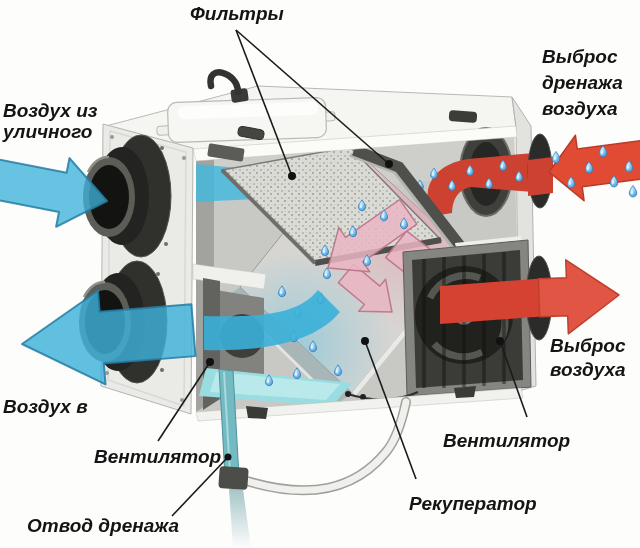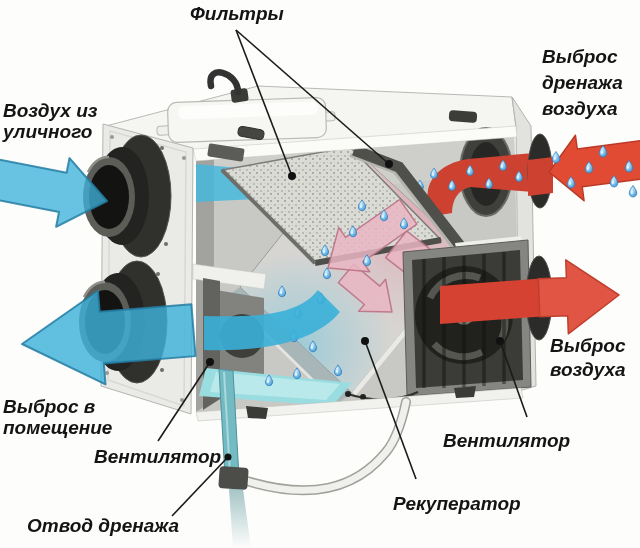--- a/index.html
+++ b/index.html
@@ -12,21 +12,21 @@
     position:absolute; font-style:italic; font-weight:700;
     font-size:19px; line-height:21px; color:#141414; white-space:nowrap;
   }
   .lbl .line { display:block; }
   .lbl-filters      { left:190px; top:3px;  }
   .lbl-intake       { left:542px; top:44px;  line-height:26px; }
   .lbl-from-room    { left:3px;   top:100px;  }
   .lbl-to-room      { left:3px;   top:396px; }
   .lbl-fan-left     { left:94px;  top:446px; }
   .lbl-drain        { left:27px;  top:515px; }
-  .lbl-recuperator  { left:393px; top:493px; }
+  .lbl-recuperator  { left:409px; top:493px; }
   .lbl-fan-right    { left:443px; top:430px; }
   .lbl-exhaust      { left:550px; top:334px; line-height:24px; }
 </style>
 </head>
 <body>
 
 <div class="stage">
 
 <svg width="640" height="548" viewBox="0 0 640 548">
   <defs>
@@ -264,22 +264,21 @@
   <span class="line">дренажа</span>
   <span class="line">воздуха</span>
 </div>
 
 <div class="lbl lbl-from-room">
   <span class="line">Воздух из</span>
   <span class="line">уличного</span>
 </div>
 
 <div class="lbl lbl-to-room">
-  <span class="line">Выброс в</span>
-  <span class="line">помещение</span>
+  <span class="line">Воздух в</span>
 </div>
 
 <div class="lbl lbl-fan-left">Вентилятор</div>
 <div class="lbl lbl-drain">Отвод дренажа</div>
 <div class="lbl lbl-recuperator">Рекуператор</div>
 <div class="lbl lbl-fan-right">Вентилятор</div>
 
 <div class="lbl lbl-exhaust">
   <span class="line">Выброс</span>
   <span class="line">воздуха</span>

